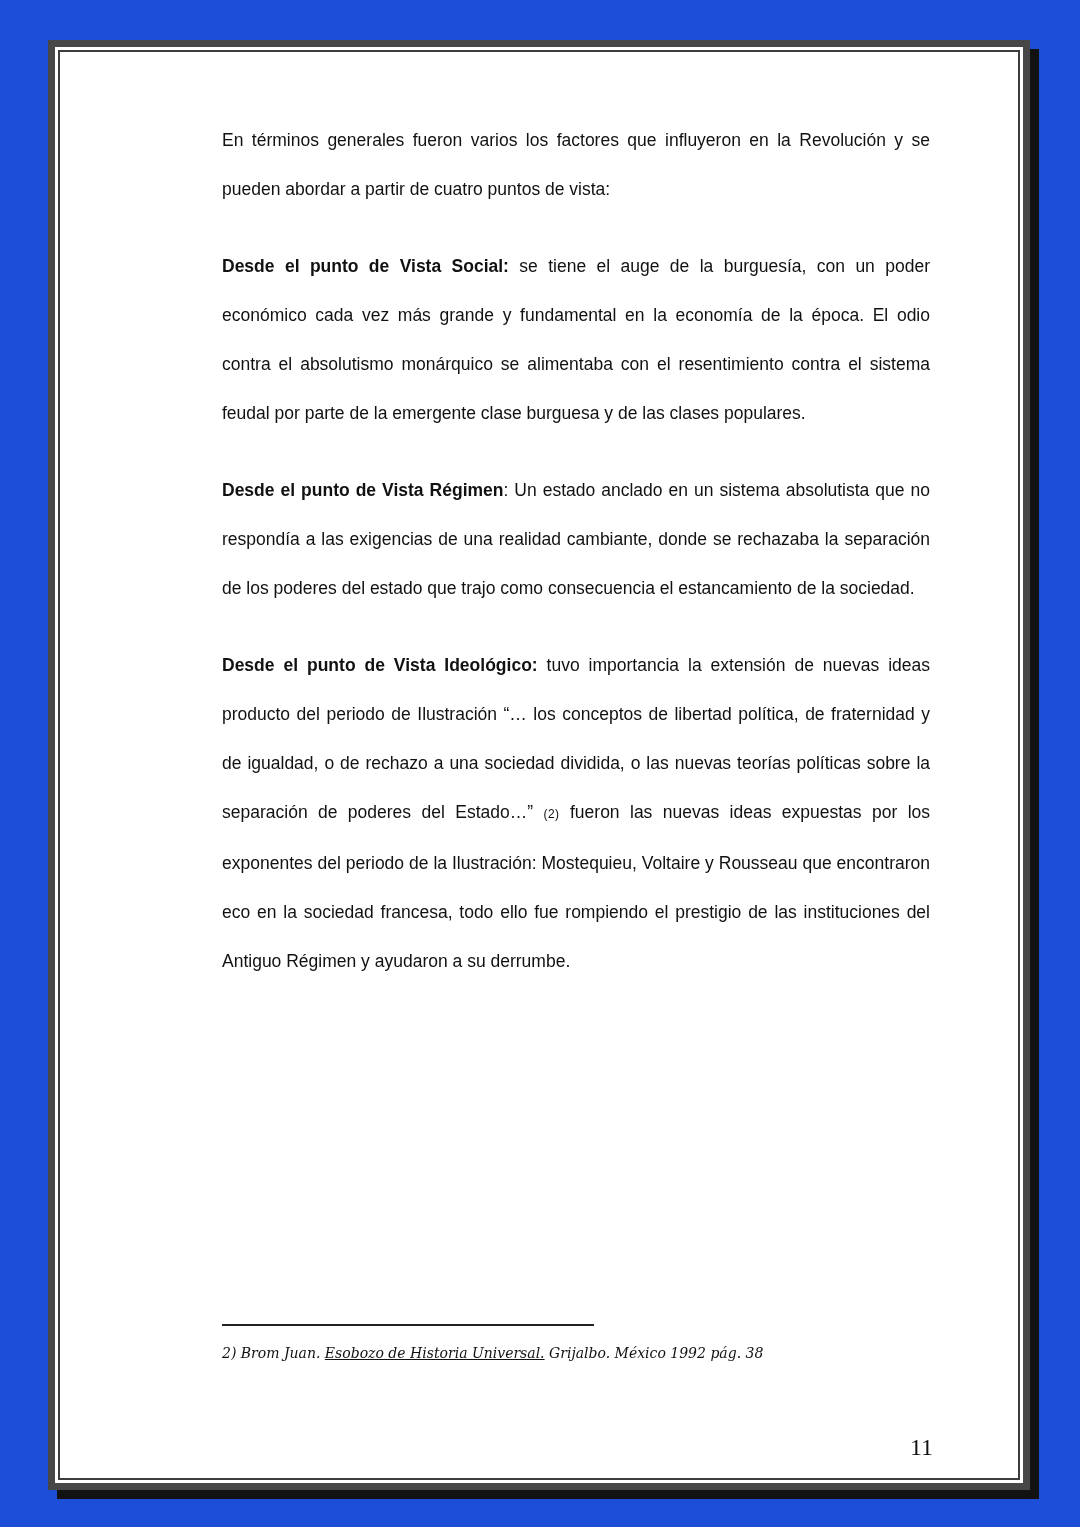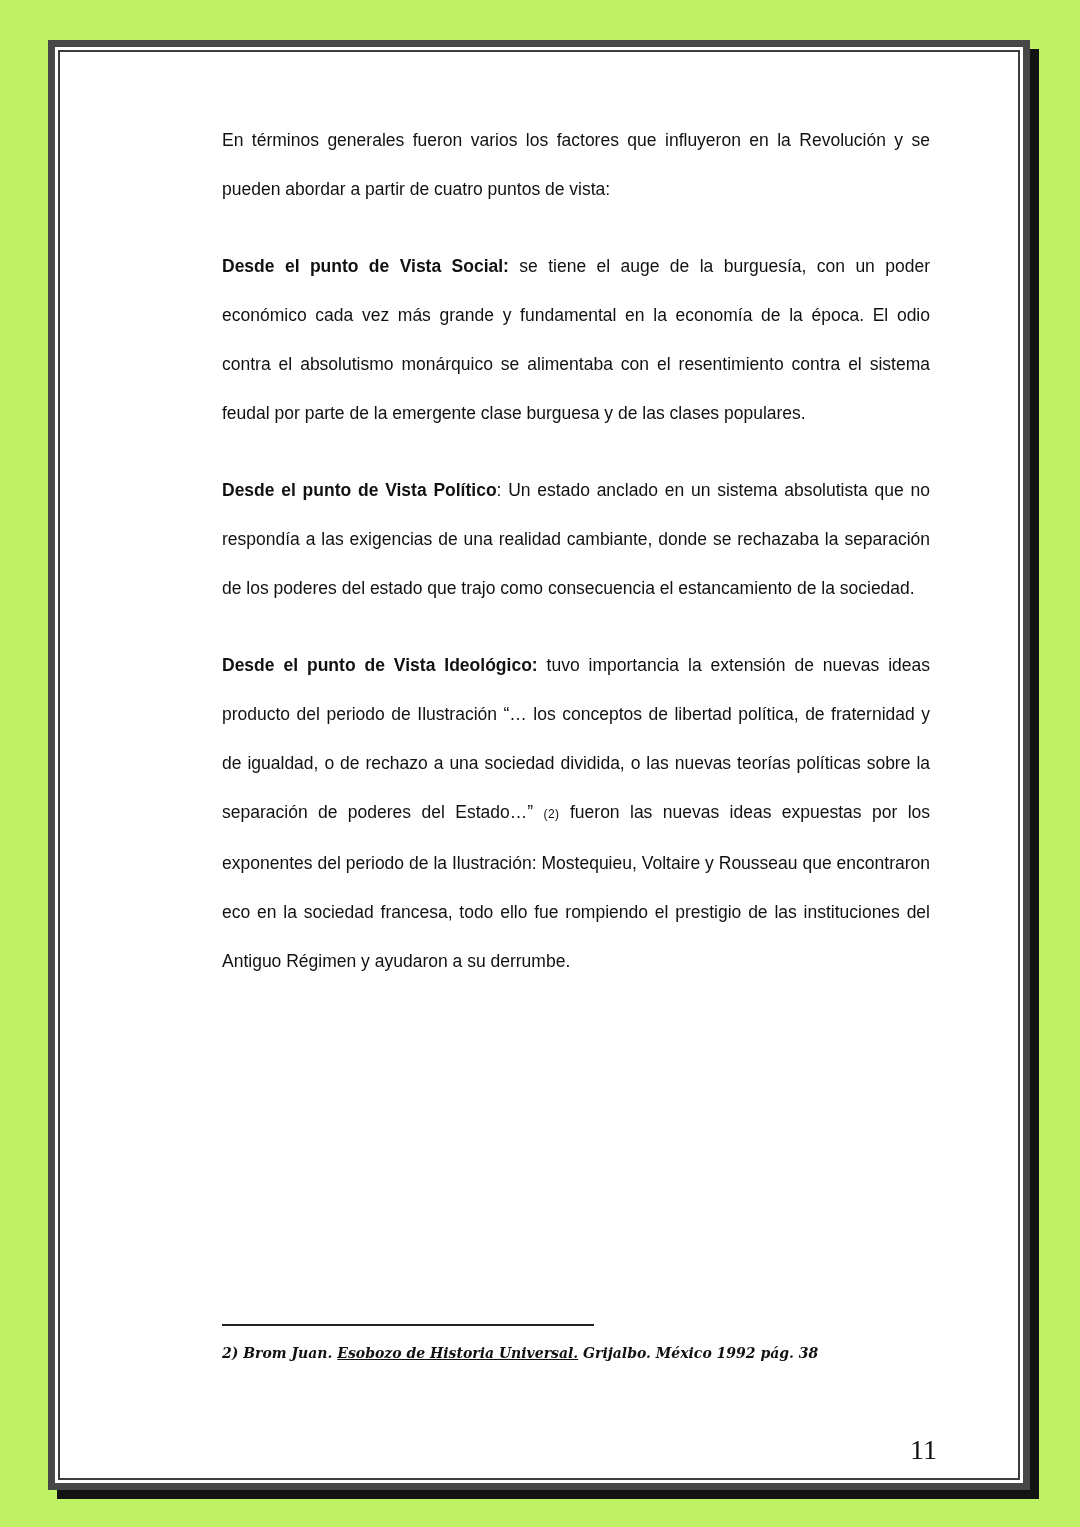--- a/index.html
+++ b/index.html
@@ -5,21 +5,21 @@
   html, body {
     margin: 0;
     padding: 0;
     background: #ffffff;
     font-family: "Liberation Sans", sans-serif;
   }
   .canvas {
     position: relative;
     width: 1080px;
     height: 1527px;
-    background: #bef264;
+    background: #1d4ed8;
     overflow: hidden;
   }
   .frame-outer {
     position: absolute;
     left: 48px;
     top: 40px;
     width: 982px;
     height: 1450px;
     box-sizing: border-box;
     border: 7px solid #474747;
@@ -59,45 +59,45 @@
     width: 372px;
     border-top: 2px solid #222222;
   }
   .footnote {
     position: absolute;
     left: 162px;
     top: 1293px;
     right: 80px;
     font-family: "DejaVu Serif", "Liberation Serif", serif;
     font-style: italic;
-    font-weight: bold;
+    font-weight: normal;
     font-size: 14px;
     color: #111111;
   }
   .footnote span.underline { text-decoration: underline; }
   .page-number {
     position: absolute;
     left: 850px;
     top: 1382px;
     font-family: "Liberation Serif", serif;
-    font-size: 28px;
+    font-size: 24px;
     color: #111111;
   }
 </style>
 </head>
 <body>
 
 <div class="canvas">
   <div class="frame-outer">
     <div class="frame-inner">
 
       <div class="doc-body" id="doc-body">
           <p class="para"><span>En términos generales fueron varios los factores que influyeron en la Revolución y se pueden abordar a partir de cuatro puntos de vista:</span></p>
           <p class="para"><span class="bold">Desde el punto de Vista Social:</span><span> se tiene el auge de la burguesía, con un poder económico cada vez más grande y fundamental en la economía de la época. El odio contra el absolutismo monárquico se alimentaba con el resentimiento contra el sistema feudal por parte de la emergente clase burguesa y de las clases populares.</span></p>
-          <p class="para"><span class="bold">Desde el punto de Vista Político</span><span>: Un estado anclado en un sistema absolutista que no respondía a las exigencias de una realidad cambiante, donde se rechazaba la separación de los poderes del estado que trajo como consecuencia el estancamiento de la sociedad.</span></p>
+          <p class="para"><span class="bold">Desde el punto de Vista Régimen</span><span>: Un estado anclado en un sistema absolutista que no respondía a las exigencias de una realidad cambiante, donde se rechazaba la separación de los poderes del estado que trajo como consecuencia el estancamiento de la sociedad.</span></p>
           <p class="para"><span class="bold">Desde el punto de Vista Ideológico:</span><span> tuvo importancia la extensión de nuevas ideas producto del periodo de Ilustración “… los conceptos de libertad política, de fraternidad y de igualdad, o de rechazo a una sociedad dividida, o las nuevas teorías políticas sobre la separación de poderes del Estado…” </span><span class="small">(2)</span><span> fueron las nuevas ideas expuestas por los exponentes del periodo de la Ilustración: Mostequieu, Voltaire y Rousseau que encontraron eco en la sociedad francesa, todo ello fue rompiendo el prestigio de las instituciones del Antiguo Régimen y ayudaron a su derrumbe.</span></p>
         </div>
 
       <div class="footnote-rule"></div>
       <div class="footnote" id="footnote"><span>2) Brom Juan.  </span><span class="underline">Esobozo de Historia Universal.</span><span>  Grijalbo. México 1992 pág. 38</span></div>
 
       <div class="page-number">11</div>
 
     </div>
   </div>

